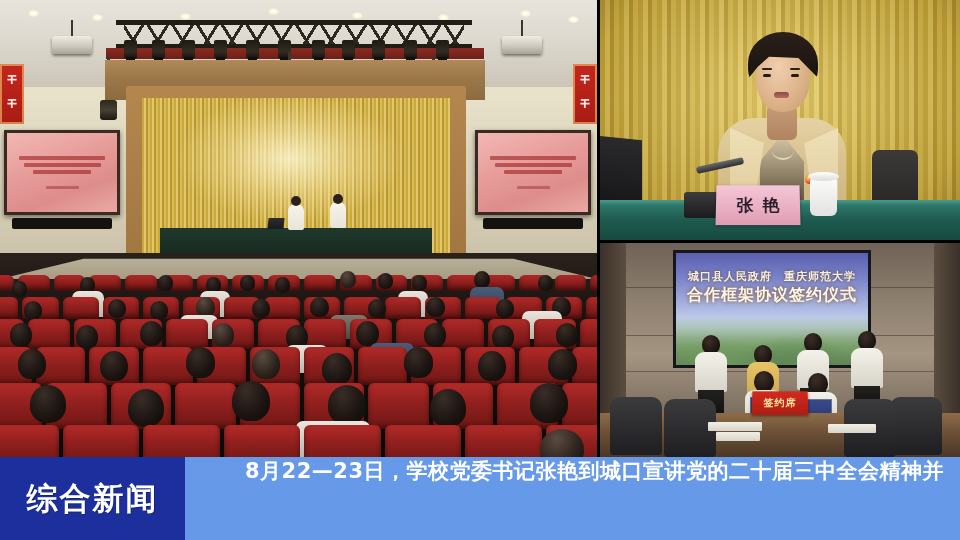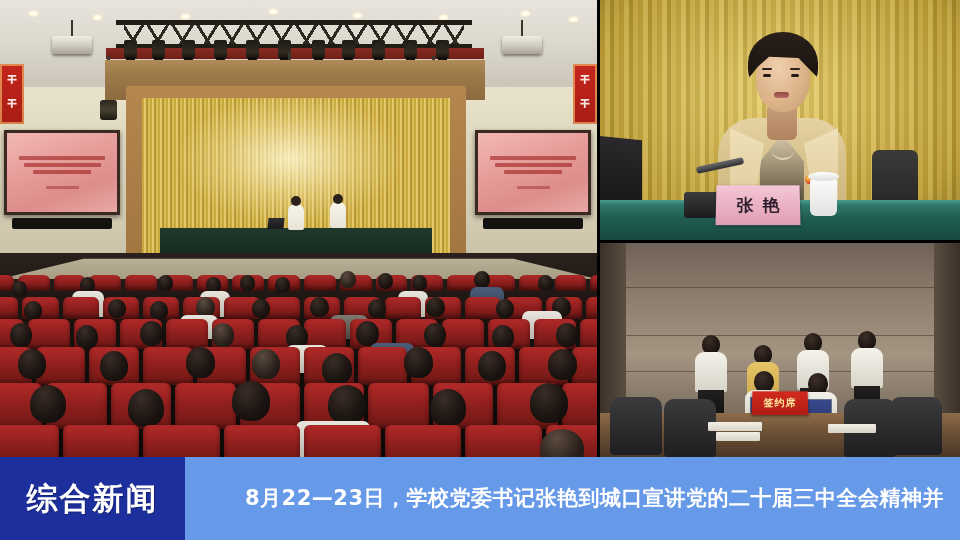--- a/index.html
+++ b/index.html
@@ -426,21 +426,21 @@
     color:#ffffff;
     font-size:31px;
     font-weight:700;
     letter-spacing:2px;
     font-family:"DejaVu Sans","Liberation Sans",sans-serif;
     text-shadow: 1px 1px 0 rgba(0,0,0,.25);
   }
   .caption-body {
     flex:1; height:100%;
     background:#6699e8;
-    display:flex; flex-direction:column; justify-content:center;
+    display:flex; flex-direction:column; 
     padding: 0 16px 0 22px;
     box-sizing:border-box;
   }
   .caption-line {
     color:#ffffff;
     font-size:21px;
     font-weight:700;
     line-height:1.34;
     letter-spacing:.5px;
     white-space:nowrap;
@@ -720,20 +720,25 @@
     </div>
 
     <div class="photo photo-signing">
       <div class="sg-wall"></div>
       <div class="sg-wall-strip" style="top:44px"></div>
       <div class="sg-wall-strip" style="top:92px"></div>
       <div class="sg-wall-strip" style="top:128px"></div>
       <div class="sg-pillar-l"></div>
       <div class="sg-pillar-r"></div>
 
+      <div class="sg-screen">
+        <div class="sg-hills"></div>
+        <div class="sg-screen-t1">城口县人民政府　重庆师范大学</div>
+        <div class="sg-screen-t2">合作框架协议签约仪式</div>
+      </div>
 
       <div class="stand-person" style="left:92px;top:92px">
         <div class="sp-pe-head"></div>
         <div class="sp-pe-body"></div>
         <div class="sp-pe-legs"></div>
       </div>
       <div class="stand-person" style="left:144px;top:102px">
         <div class="sp-pe-head"></div>
         <div class="sp-pe-body yellow"></div>
         <div class="sp-pe-legs"></div>

